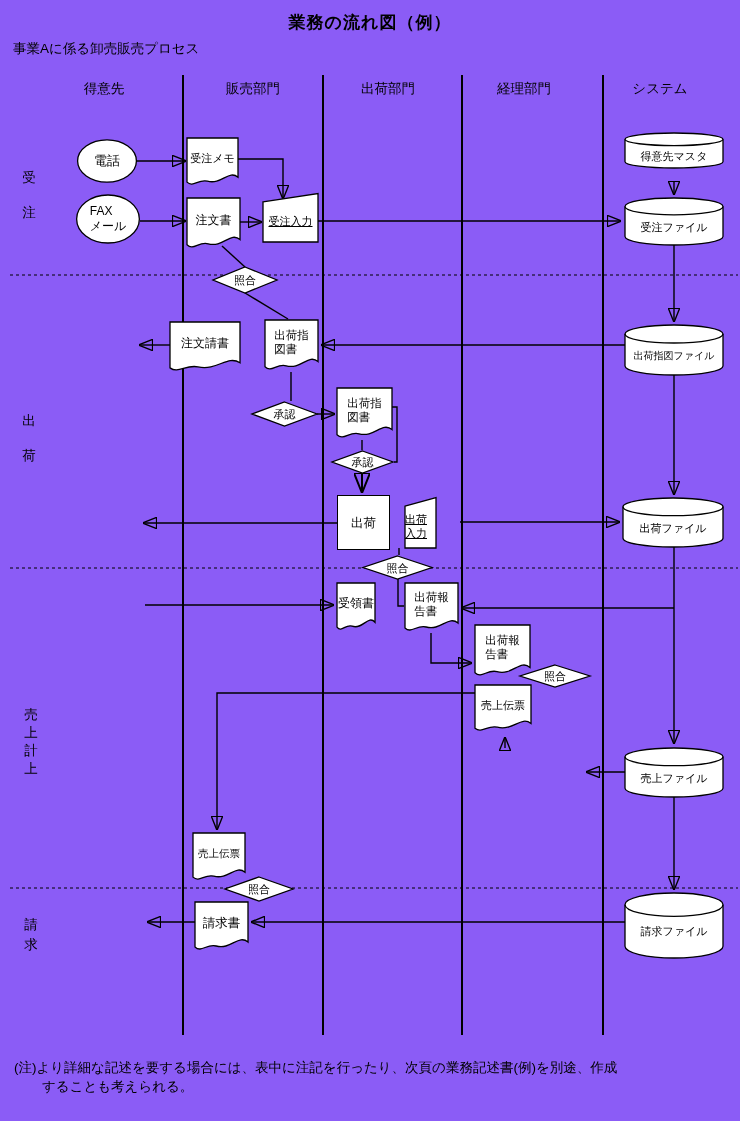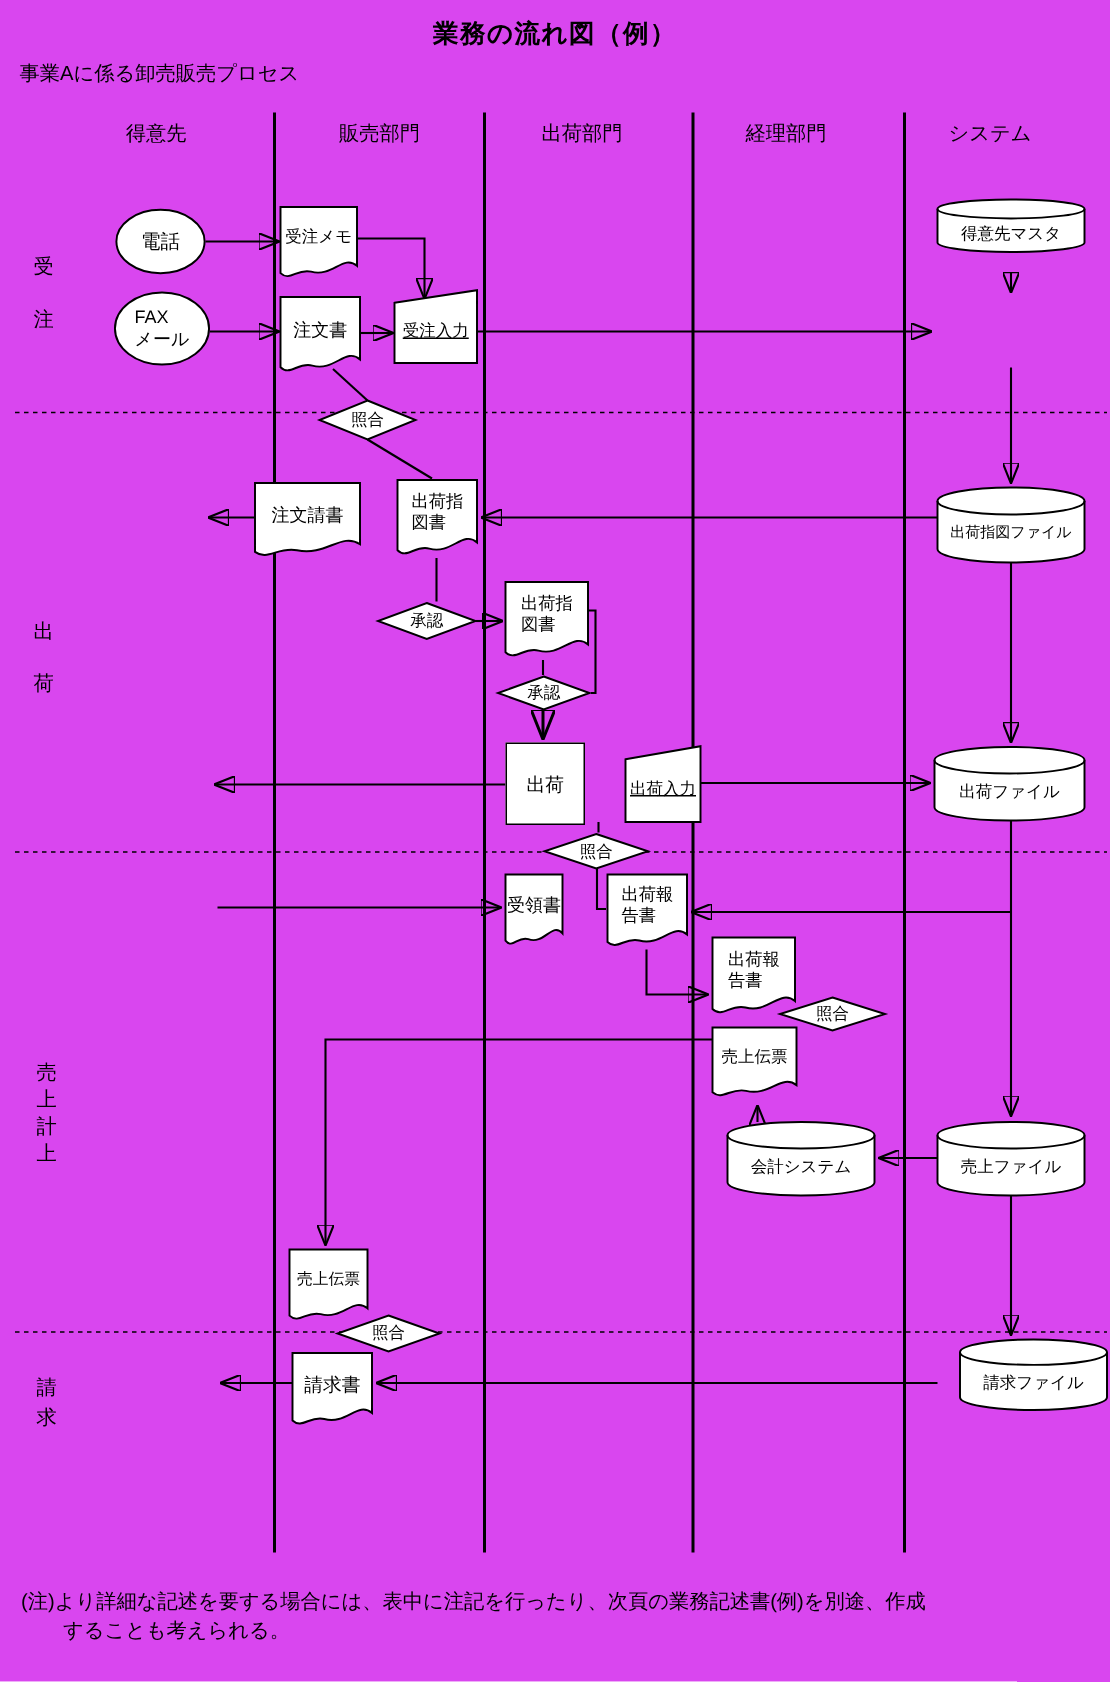--- a/index.html
+++ b/index.html
@@ -1,17 +1,17 @@
 <!DOCTYPE html>
 <html><head>
 <meta charset="utf-8">
 <style>
   html,body { margin:0; padding:0; background:#fff; }
   .canvas {
-    position:relative; width:740px; height:1121px; background:#d946ef;
+    position:relative; width:740px; height:1121px; background:#8b5cf6;
     font-family:"Liberation Sans","DejaVu Sans",sans-serif; color:#000;
     overflow:hidden;
   }
   .title { position:absolute; left:0; right:0; top:11px; text-align:center;
            font-size:17px; font-weight:bold; letter-spacing:1px; }
   .subtitle { position:absolute; left:13px; top:40px; font-size:13.5px; }
   .col-header { position:absolute; top:80px; transform:translateX(-50%);
                 font-size:13.5px; white-space:nowrap; }
   .phase-label { position:absolute; width:16px; font-size:13.5px;
                  text-align:center; word-break:break-all; }
@@ -173,21 +173,21 @@
   </div>
   <div class="node" style="left:332px;top:451px;width:61px;height:22px">
     <svg class="shape" viewBox="0 0 100 100" preserveAspectRatio="none">
         <polygon class="st" points="50,0 100,50 50,100 0,50"></polygon>
       </svg>
     <span class="node-label">承認</span>
   </div>
   <div class="node rect-node" style="left:337px;top:495px;width:53px;height:55px">
     <span class="node-label" style="font-size:12.5px">出荷</span>
   </div>
-  <div class="node inp" style="left:417px;top:497px;width:50px;height:51px">
+  <div class="node inp" style="left:405px;top:497px;width:31px;height:51px">
     <svg class="shape" viewBox="0 0 100 100" preserveAspectRatio="none">
         <polygon class="st" points="0,18 100,1 100,100 0,100"></polygon>
       </svg>
     <span class="node-label">出荷入力</span>
   </div>
   <div class="node" style="left:363px;top:556px;width:69px;height:23px">
     <svg class="shape" viewBox="0 0 100 100" preserveAspectRatio="none">
         <polygon class="st" points="50,0 100,50 50,100 0,50"></polygon>
       </svg>
     <span class="node-label">照合</span>
@@ -218,27 +218,20 @@
         <polygon class="st" points="50,0 100,50 50,100 0,50"></polygon>
       </svg>
     <span class="node-label">照合</span>
   </div>
   <div class="node doc" style="left:475px;top:685px;width:56px;height:48px">
     <svg class="shape" viewBox="0 0 100 100" preserveAspectRatio="none">
         <path class="st" d="M0,0 H100 V80 C82,64 68,96 40,88 C22,83 12,102 0,90 Z"></path>
       </svg>
     <span class="node-label">売上伝票</span>
   </div>
-  <div class="node cyl" style="left:485px;top:748px;width:98px;height:49px">
-    <svg class="shape" viewBox="0 0 100 100" preserveAspectRatio="none">
-      <path class="st" d="M0,18 C0,8 22,0 50,0 C78,0 100,8 100,18 V82 C100,92 78,100 50,100 C22,100 0,92 0,82 Z"></path>
-      <path class="st nf" d="M0,18 C0,28 22,36 50,36 C78,36 100,28 100,18"></path>
-    </svg>
-    <span class="node-label">会計システム</span>
-  </div>
 
   <div class="node doc" style="left:193px;top:833px;width:52px;height:49px">
     <svg class="shape" viewBox="0 0 100 100" preserveAspectRatio="none">
         <path class="st" d="M0,0 H100 V80 C82,64 68,96 40,88 C22,83 12,102 0,90 Z"></path>
       </svg>
     <span class="node-label" style="font-size:10.5px">売上伝票</span>
   </div>
   <div class="node" style="left:225px;top:877px;width:68px;height:24px">
     <svg class="shape" viewBox="0 0 100 100" preserveAspectRatio="none">
         <polygon class="st" points="50,0 100,50 50,100 0,50"></polygon>
@@ -252,20 +245,27 @@
     <span class="node-label" style="font-size:12.5px">請求書</span>
   </div>
 
   <div class="node cyl" style="left:625px;top:133px;width:98px;height:35px">
     <svg class="shape" viewBox="0 0 100 100" preserveAspectRatio="none">
       <path class="st" d="M0,18 C0,8 22,0 50,0 C78,0 100,8 100,18 V82 C100,92 78,100 50,100 C22,100 0,92 0,82 Z"></path>
       <path class="st nf" d="M0,18 C0,28 22,36 50,36 C78,36 100,28 100,18"></path>
     </svg>
     <span class="node-label">得意先マスタ</span>
   </div>
+  <div class="node cyl" style="left:625px;top:198px;width:98px;height:47px">
+    <svg class="shape" viewBox="0 0 100 100" preserveAspectRatio="none">
+      <path class="st" d="M0,18 C0,8 22,0 50,0 C78,0 100,8 100,18 V82 C100,92 78,100 50,100 C22,100 0,92 0,82 Z"></path>
+      <path class="st nf" d="M0,18 C0,28 22,36 50,36 C78,36 100,28 100,18"></path>
+    </svg>
+    <span class="node-label">受注ファイル</span>
+  </div>
   <div class="node cyl" style="left:625px;top:325px;width:98px;height:50px">
     <svg class="shape" viewBox="0 0 100 100" preserveAspectRatio="none">
       <path class="st" d="M0,18 C0,8 22,0 50,0 C78,0 100,8 100,18 V82 C100,92 78,100 50,100 C22,100 0,92 0,82 Z"></path>
       <path class="st nf" d="M0,18 C0,28 22,36 50,36 C78,36 100,28 100,18"></path>
     </svg>
     <span class="node-label" style="font-size:10px">出荷指図ファイル</span>
   </div>
   <div class="node cyl" style="left:623px;top:498px;width:100px;height:49px">
     <svg class="shape" viewBox="0 0 100 100" preserveAspectRatio="none">
       <path class="st" d="M0,18 C0,8 22,0 50,0 C78,0 100,8 100,18 V82 C100,92 78,100 50,100 C22,100 0,92 0,82 Z"></path>
@@ -273,21 +273,21 @@
     </svg>
     <span class="node-label">出荷ファイル</span>
   </div>
   <div class="node cyl" style="left:625px;top:748px;width:98px;height:49px">
     <svg class="shape" viewBox="0 0 100 100" preserveAspectRatio="none">
       <path class="st" d="M0,18 C0,8 22,0 50,0 C78,0 100,8 100,18 V82 C100,92 78,100 50,100 C22,100 0,92 0,82 Z"></path>
       <path class="st nf" d="M0,18 C0,28 22,36 50,36 C78,36 100,28 100,18"></path>
     </svg>
     <span class="node-label">売上ファイル</span>
   </div>
-  <div class="node cyl" style="left:640px;top:893px;width:98px;height:47px">
+  <div class="node cyl" style="left:625px;top:893px;width:98px;height:65px">
     <svg class="shape" viewBox="0 0 100 100" preserveAspectRatio="none">
       <path class="st" d="M0,18 C0,8 22,0 50,0 C78,0 100,8 100,18 V82 C100,92 78,100 50,100 C22,100 0,92 0,82 Z"></path>
       <path class="st nf" d="M0,18 C0,28 22,36 50,36 C78,36 100,28 100,18"></path>
     </svg>
     <span class="node-label">請求ファイル</span>
   </div>
 
   <div class="note">
     <div>(注)より詳細な記述を要する場合には、表中に注記を行ったり、次頁の業務記述書(例)を別途、作成</div>
     <div class="l2">することも考えられる。</div>

